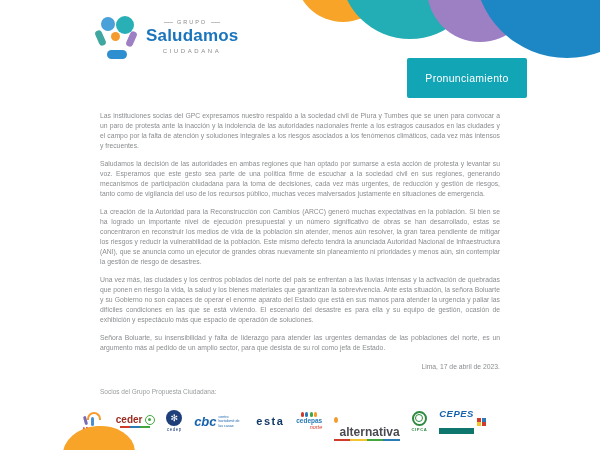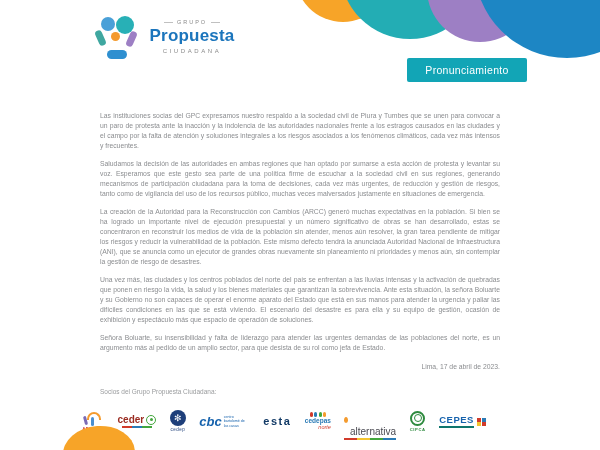--- a/index.html
+++ b/index.html
@@ -29,21 +29,21 @@
   .bi-cloud  { left:13px; top:34px; width:20px; height:9px; border-radius:5px; background:#2e8fd0; }
   .brand-text { margin-left:6px; width:92px; text-align:center; }
   .brand-grupo { display:flex; align-items:center; justify-content:center; gap:4px;
     font-size:5.5px; letter-spacing:2px; color:#8a8a8a; margin-top:3px; }
   .brand-grupo .line { display:inline-block; width:9px; height:1px; background:#c0c0c0; }
   .brand-propuesta { font-size:17px; font-weight:bold; color:#1b75bc; letter-spacing:0.2px; margin-top:1px; }
   .brand-ciudadana { font-size:6px; letter-spacing:2.6px; color:#8a8a8a; margin-top:2px; }
 
   
   .banner {
-    position:absolute; left:407px; top:58px; width:120px; height:24px;
+    position:absolute; left:407px; top:58px; width:120px; height:40px;
     background:#12a5b6; border-radius:2px; z-index:5;
     display:flex; align-items:center; justify-content:center;
     color:#ffffff; font-size:10.5px; letter-spacing:0.3px;
   }
 
   
   .title {
     position:absolute; left:0; right:0; top:89px; text-align:center;
     font-size:14px; font-weight:bold; color:#1794bd;
   }
@@ -99,34 +99,34 @@
   
   .cedepas-figs { display:flex; gap:1.5px; margin-bottom:1px; }
   .cedepas-figs i { width:3px; height:5px; border-radius:1.5px; }
   .cf1{background:#d13b2b;} .cf2{background:#2a7ab5;} .cf3{background:#42a63d;} .cf4{background:#f49b2f;}
   .cedepas-label { font-size:6.5px; font-weight:bold; color:#2a7ab5; }
   .cedepas-norte { font-size:5.5px; font-style:italic; color:#d13b2b; align-self:flex-end; margin-top:0.5px; }
 
   
   .alt-row { display:flex; align-items:center; gap:1.5px; }
   .alt-flame { width:4px; height:6px; border-radius:50% 50% 50% 50%/60% 60% 40% 40%; background:#f49b2f; }
-  .alt-text { font-size:10px; font-weight:normal; color:#4a4a52;margin-top:24px; }
+  .alt-text { font-size:12px; font-weight:bold; color:#4a4a52;margin-top:24px; }
   .alt-bar { width:100%; height:2px; margin-top:1.5px;
     background:linear-gradient(90deg,#d13b2b 25%,#f4c42f 25% 50%,#42a63d 50% 75%,#2a7ab5 75%); }
 
   
   .cipca-emblem { width:15px; height:15px; border:2px solid #2d8a3e; border-radius:50%;
     display:flex; align-items:center; justify-content:center; }
   .cipca-emblem::after { content:""; width:6px; height:6px; border:1.5px solid #2d8a3e; border-radius:50%; }
   .cipca-label { font-size:4.2px; font-weight:bold; color:#2d8a3e; margin-top:2px; letter-spacing:0.6px; }
 
   
   .cepes-row { display:flex; align-items:center; gap:3px; }
   .cepes-text { font-size:9.5px; font-weight:bold; color:#1763ad; letter-spacing:0.5px;
-    border-bottom:2px solid #0f766e; padding-bottom:2px; }
+    border-bottom:6px solid #0f766e; padding-bottom:10px;font-style:italic; }
   .cepes-mark { display:flex; gap:1px; }
   .cepes-mark i { width:4px; height:8px; }
   .cm1 { background:linear-gradient(180deg,#d13b2b 50%,#f4c42f 50%); }
   .cm2 { background:linear-gradient(180deg,#2a7ab5 50%,#d13b2b 50%); }
 
   
   .wave-orange { position:absolute; left:62px; bottom:-3px; width:72px; height:27px;
     background:#f7a428; border-radius:50% 50% 0 0 / 100% 100% 0 0; transform:rotate(-4deg); }
 </style>
 </head>
@@ -147,21 +147,21 @@
       <span class="bi bi-purple"></span>
       <span class="bi bi-green"></span>
       <span class="bi bi-cloud"></span>
     </div>
     <div class="brand-text">
       <div class="brand-grupo">
         <span class="line"></span>
         <span>GRUPO</span>
         <span class="line"></span>
       </div>
-      <div class="brand-propuesta">Propuesta</div>
+      <div class="brand-propuesta">Saludamos</div>
       <div class="brand-ciudadana">CIUDADANA</div>
     </div>
   </header>
 
   <div class="banner">
     <span>Pronunciamiento</span>
   </div>
 
 
   <main class="content">

